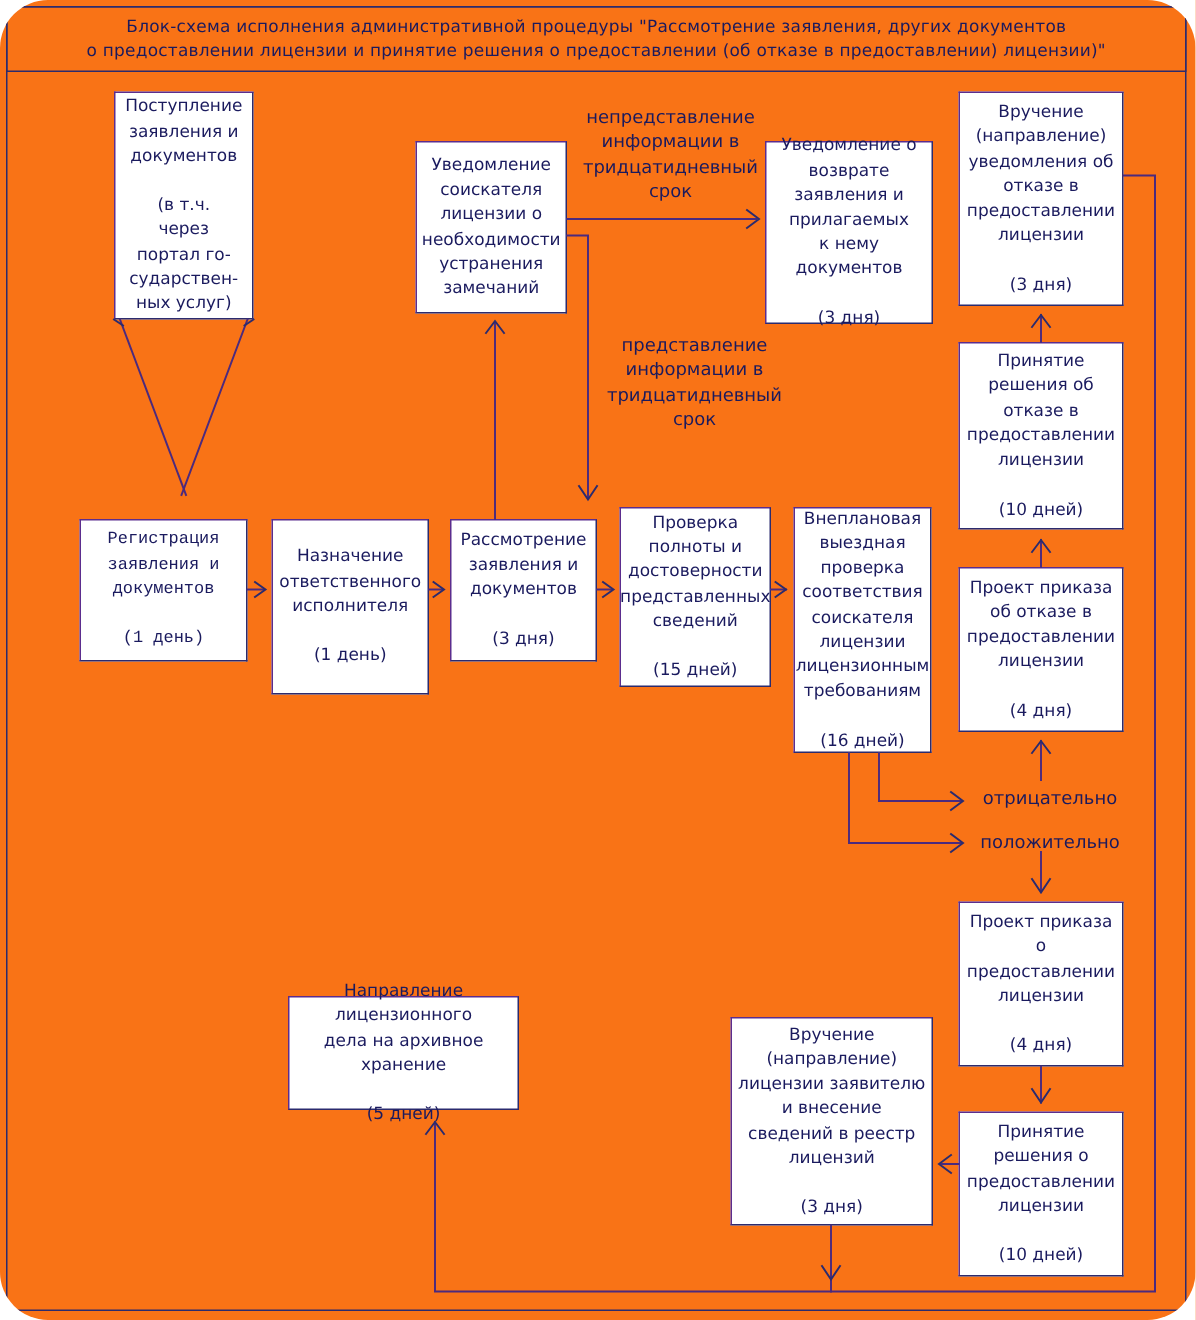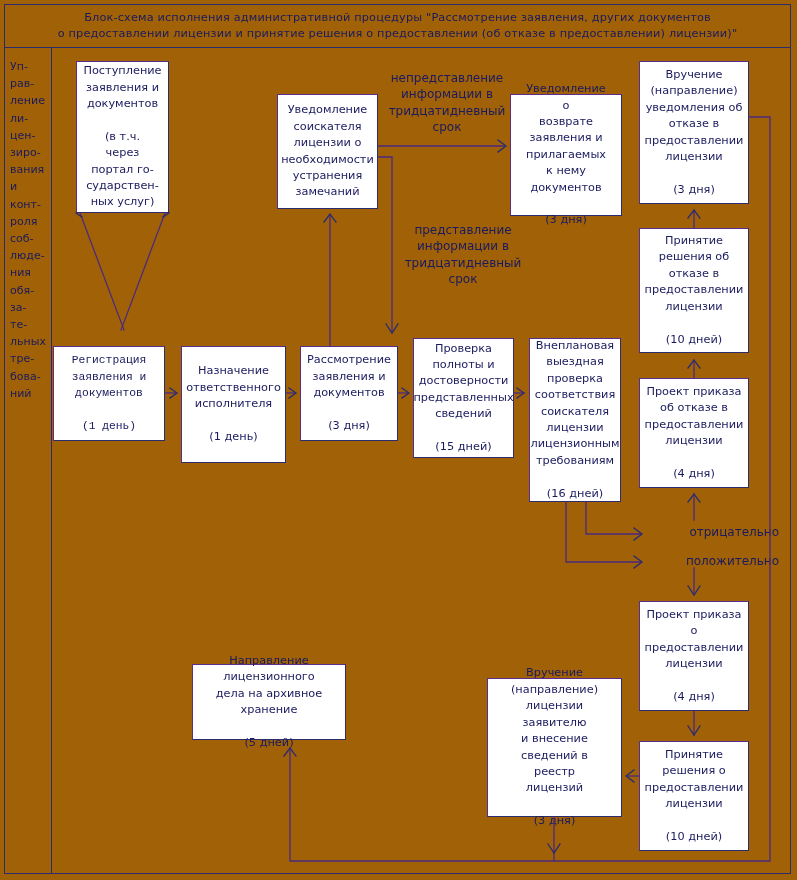--- a/index.html
+++ b/index.html
@@ -6,21 +6,22 @@
   html,body{margin:0;padding:0;background:#ffffff;}
   body{
     font-family:"DejaVu Sans","Liberation Sans",sans-serif;
     color:#1a1a4e;
   }
   #page{
     position:relative;
     width:797px;
     height:880px;
     overflow:hidden;
-    background:#a16207;
+    background:#f97316;
+    border-radius:32px;
   }
   
   .outer-frame{
     position:absolute;
     left:4px; top:4px;
     width:787px; height:870px;
     border:1px solid #2b2b6e;
     box-sizing:border-box;
   }
   .title-bar{
@@ -67,67 +68,45 @@
     border-top-color:#5b2d8e;
     background:#ffffff;
     display:flex;
     align-items:center;
     justify-content:center;
     text-align:center;
     color:#1a1a5e;
     font-size:11.3px;
     line-height:16.4px;
     white-space:pre-line;
-    padding:2px 18px;
+    padding:2px 3px;
   }
   .lbl{
     position:absolute;
     color:#1a1a5e;
     font-size:12px;
     line-height:16.4px;
     text-align:center;
     white-space:pre-line;
   }
-  .lbl.left{text-align:right;margin-left:24px;}
+  .lbl.left{text-align:center;}
   svg.ov{position:absolute;left:0;top:0;width:797px;height:880px;pointer-events:none;}
 </style>
 </head>
 <body>
 
 <div id="page">
 
   <div class="outer-frame"></div>
 
   <div class="title-bar">
     <div class="ttl">Блок-схема исполнения административной процедуры "Рассмотрение заявления, других документов
 о предоставлении лицензии и принятие решения о предоставлении (об отказе в предоставлении) лицензии)"</div>
   </div>
 
-  <div class="side-col">
-    <span class="vtxt">Уп-
-рав-
-ление
-ли-
-цен-
-зиро-
-вания
-и
-конт-
-роля
-соб-
-люде-
-ния
-обя-
-за-
-те-
-льных
-тре-
-бова-
-ний</span>
-  </div>
 
   <div class="box" style="left:76px;  top:61px;  width:93px;  height:152px;">Поступление
 заявления и
 документов
 
 (в т.ч.
 через
 портал го-
 сударствен-
 ных услуг)</div>

